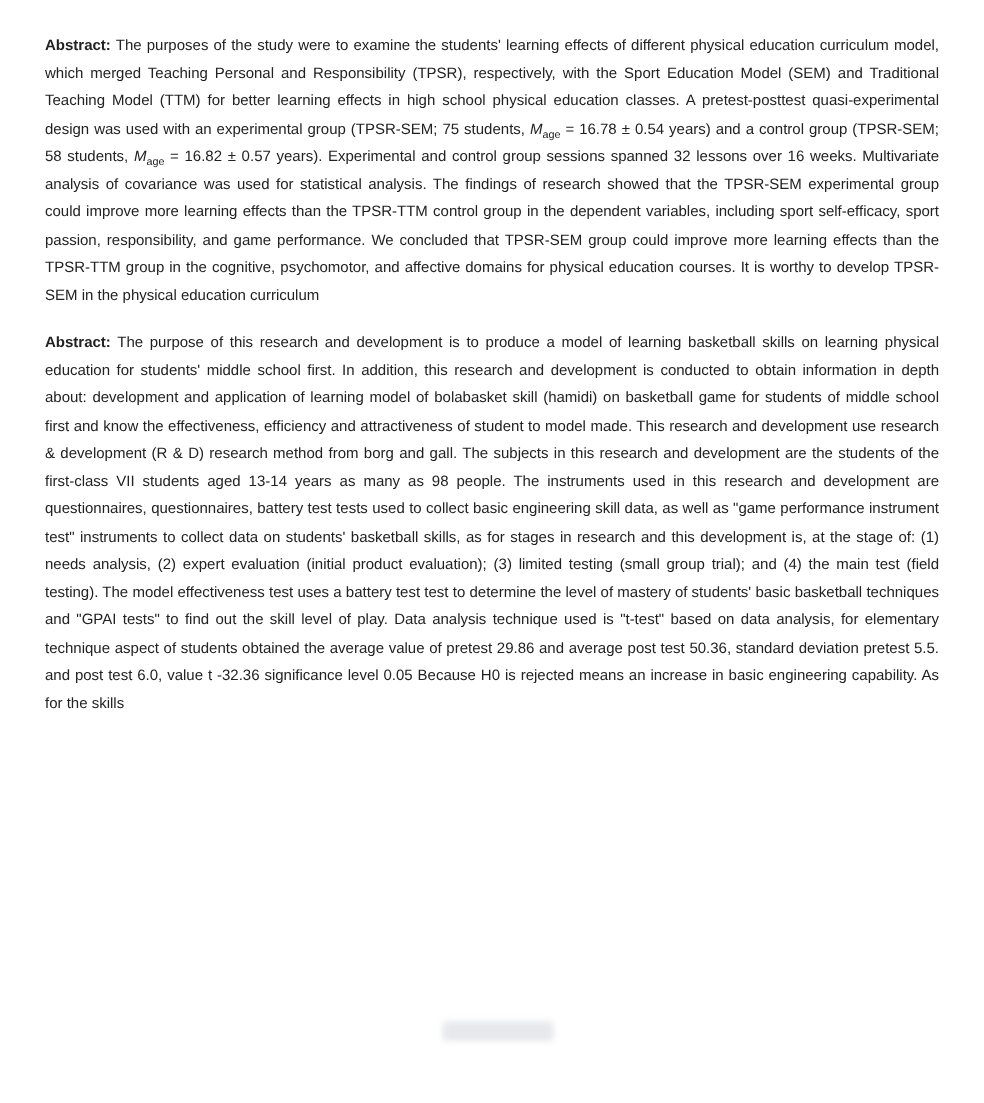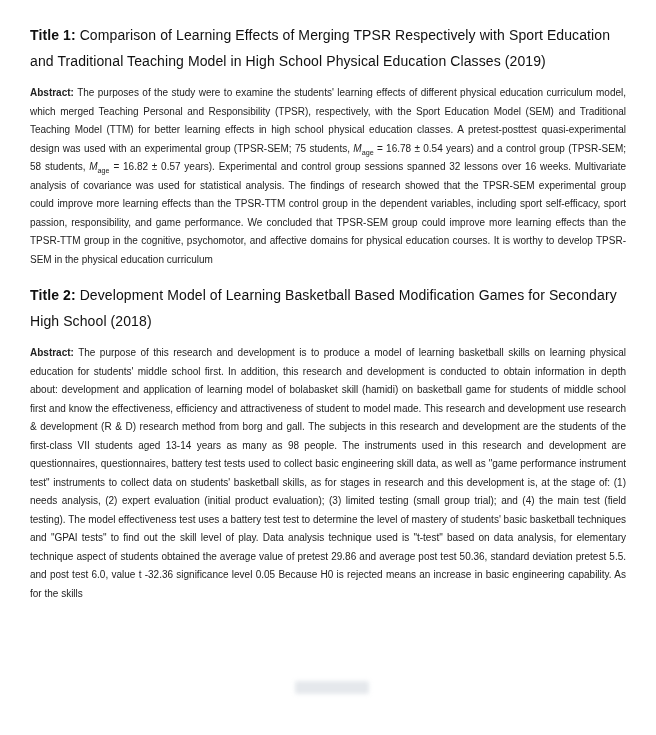--- a/index.html
+++ b/index.html
@@ -47,26 +47,24 @@
     filter: blur(2px);
     pointer-events: none;
   }
 </style>
 </head>
 <body>
 
 <main class="page">
 
   <section class="paper">
-    <p class="title"><b class="lbl">Title 1:</b><span> Comparison of Learning Effects of Merging TPSR Respectively with Sport Education and Traditional Teaching Model in High School Physical Education Classes (2019)</span></p>
 
     <p class="abstract"><b class="lbl">Abstract:</b><span><span> The purposes of the study were to examine the students' learning effects of different physical education curriculum model, which merged Teaching Personal and Responsibility (TPSR), respectively, with the Sport Education Model (SEM) and Traditional Teaching Model (TTM) for better learning effects in high school physical education classes. A pretest-posttest quasi-experimental design was used with an experimental group (TPSR-SEM; 75 students, </span><i>M</i><sub>age</sub><span> = 16.78 ± 0.54 years) and a control group (TPSR-SEM; 58 students, </span><i>M</i><sub>age</sub><span> = 16.82 ± 0.57 years). Experimental and control group sessions spanned 32 lessons over 16 weeks. Multivariate analysis of covariance was used for statistical analysis. The findings of research showed that the TPSR-SEM experimental group could improve more learning effects than the TPSR-TTM control group in the dependent variables, including sport self-efficacy, sport passion, responsibility, and game performance. We concluded that TPSR-SEM group could improve more learning effects than the TPSR-TTM group in the cognitive, psychomotor, and affective domains for physical education courses. It is worthy to develop TPSR-SEM in the physical education curriculum</span></span></p>
   </section>
 
   <section class="paper">
-    <p class="title"><b class="lbl">Title 2:</b><span> Development Model of Learning Basketball Based Modification Games for Secondary High School (2018)</span></p>
 
     <p class="abstract"><b class="lbl">Abstract:</b><span><span> The purpose of this research and development is to produce a model of learning basketball skills on learning physical education for students' middle school first. In addition, this research and development is conducted to obtain information in depth about: development and application of learning model of bolabasket skill (hamidi) on basketball game for students of middle school first and know the effectiveness, efficiency and attractiveness of student to model made. This research and development use research &amp; development (R &amp; D) research method from borg and gall. The subjects in this research and development are the students of the first-class VII students aged 13-14 years as many as 98 people. The instruments used in this research and development are questionnaires, questionnaires, battery test tests used to collect basic engineering skill data, as well as "game performance instrument test" instruments to collect data on students' basketball skills, as for stages in research and this development is, at the stage of: (1) needs analysis, (2) expert evaluation (initial product evaluation); (3) limited testing (small group trial); and (4) the main test (field testing). The model effectiveness test uses a battery test test to determine the level of mastery of students' basic basketball techniques and "GPAI tests" to find out the skill level of play. Data analysis technique used is "t-test" based on data analysis, for elementary technique aspect of students obtained the average value of pretest 29.86 and average post test 50.36, standard deviation pretest 5.5. and post test 6.0, value t -32.36 significance level 0.05 Because H0 is rejected means an increase in basic engineering capability. As for the skills</span></span></p>
   </section>
 
   <div class="watermark"></div>
 
 </main>
 
 </body></html>

